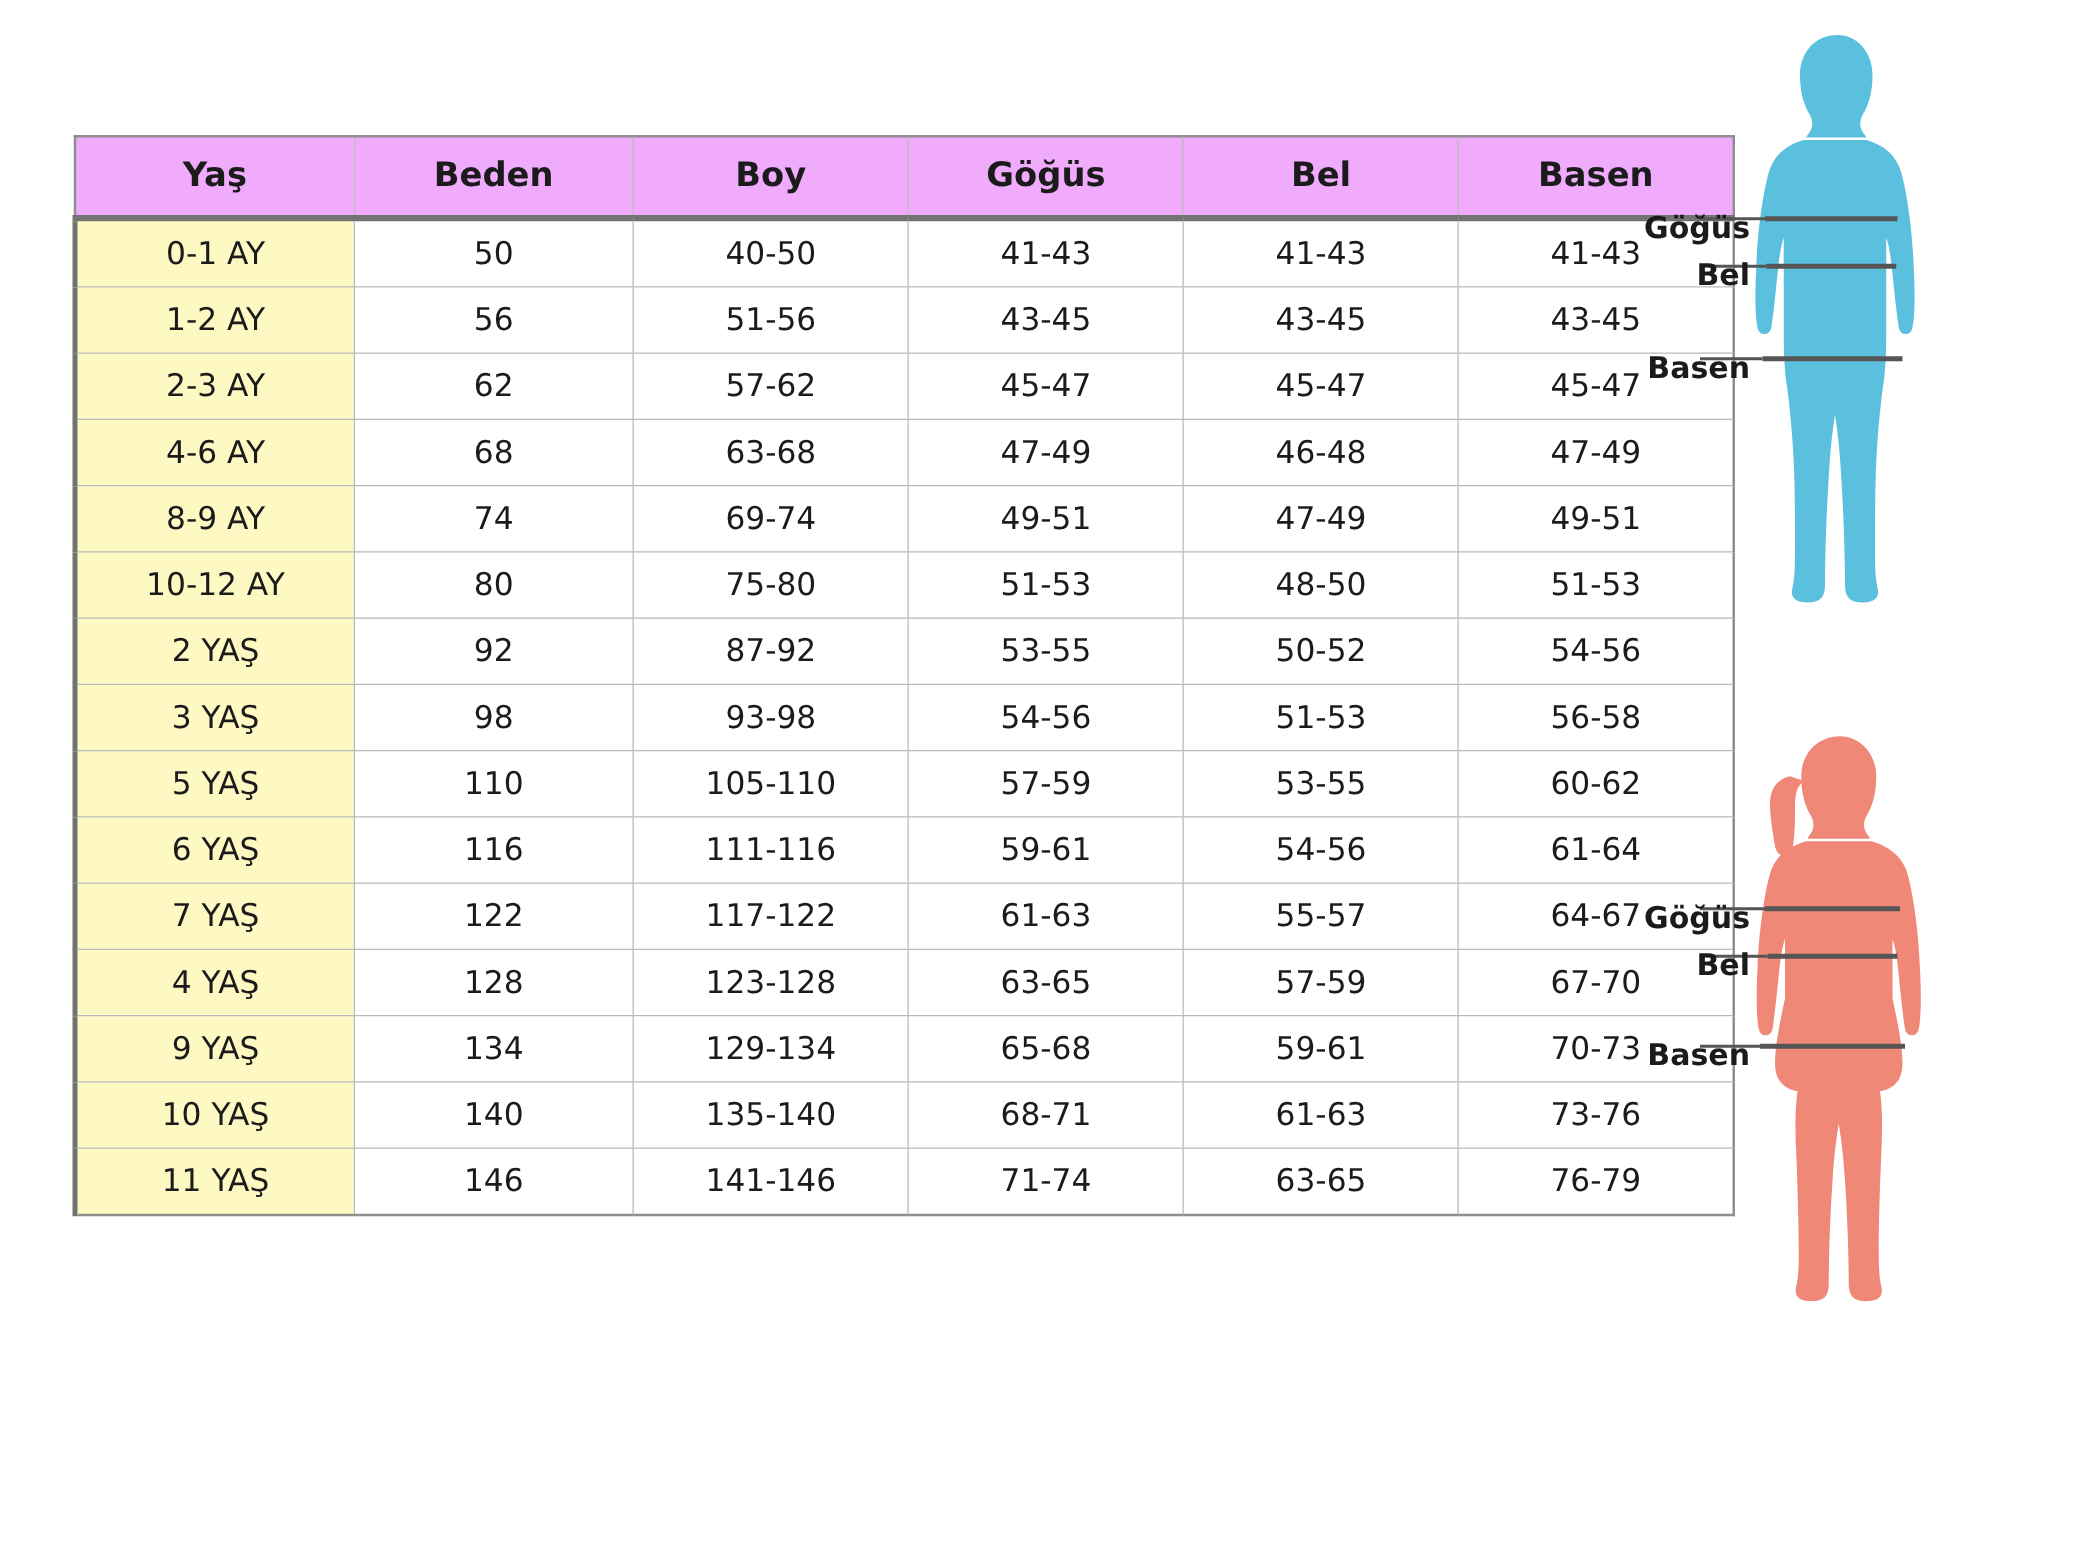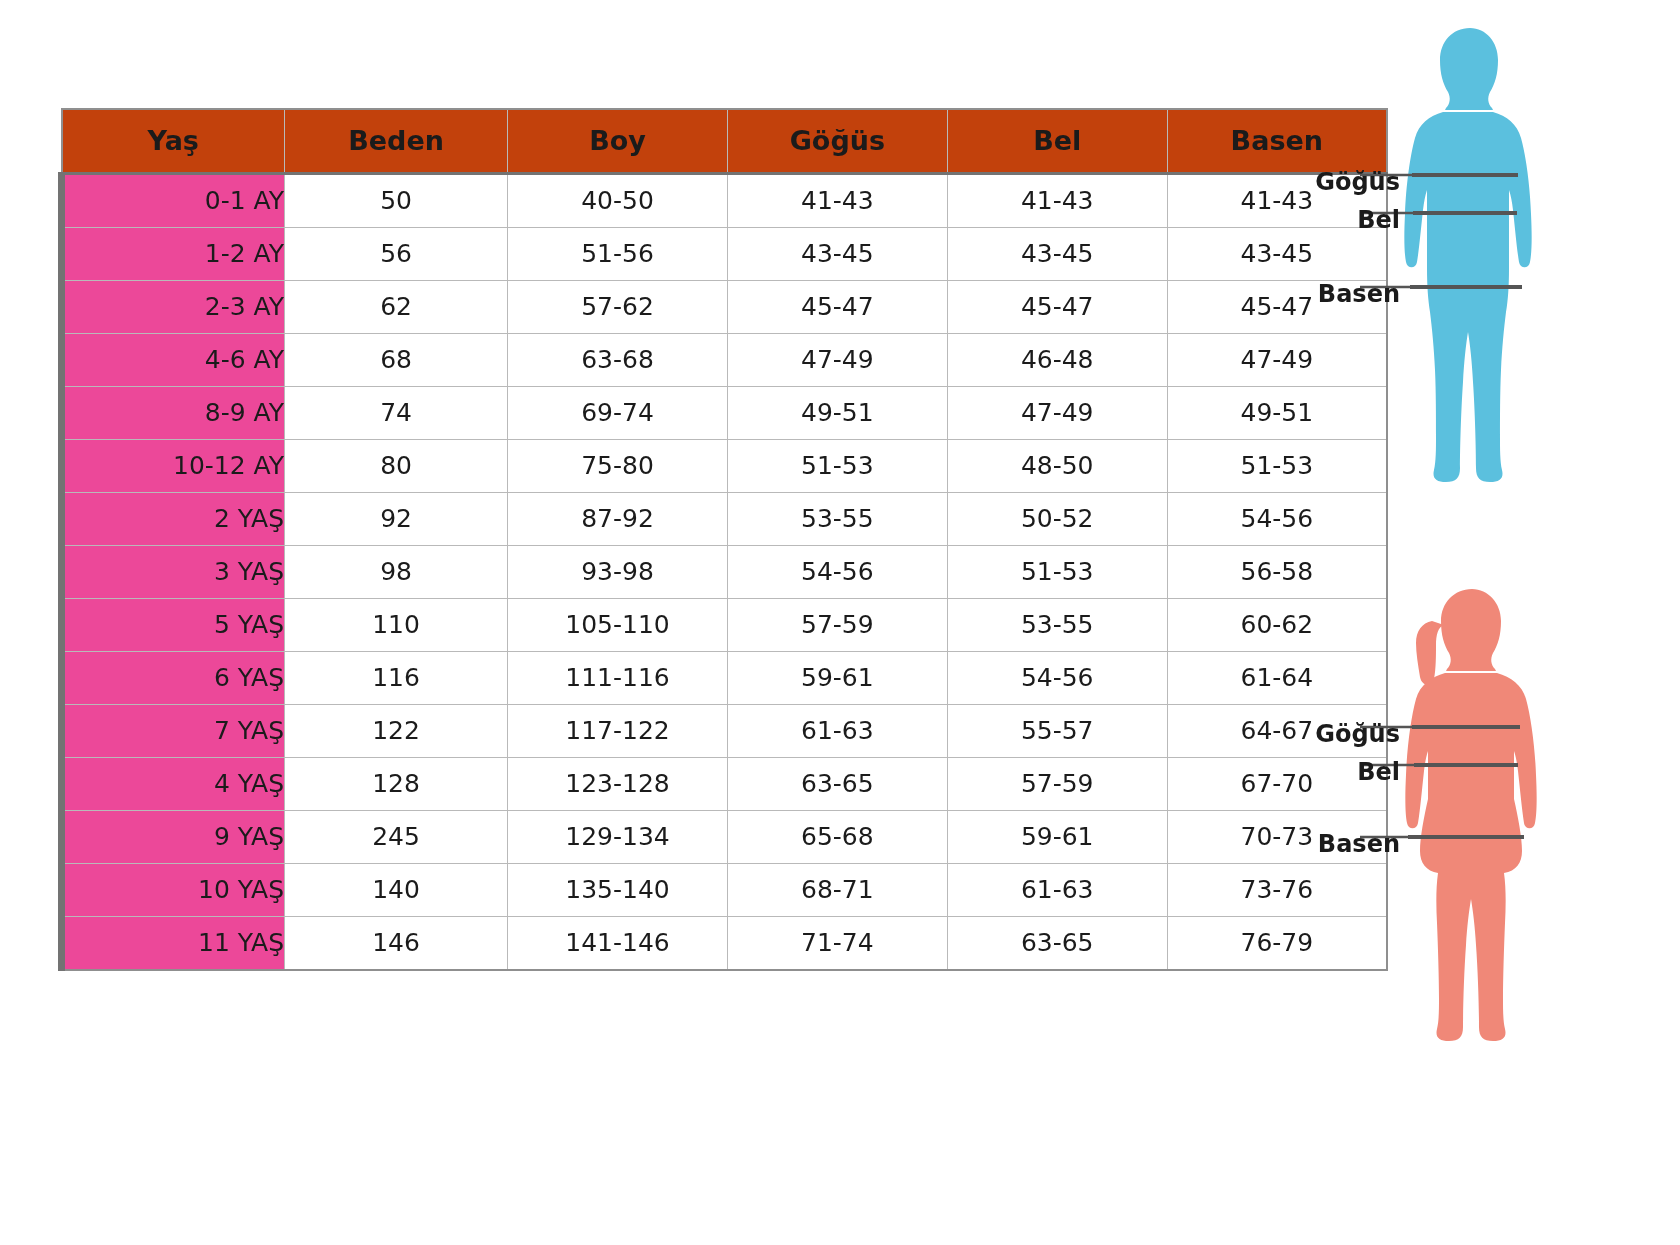--- a/index.html
+++ b/index.html
@@ -40,35 +40,34 @@
     text-align: center;
     font-size: 25px;
     color: #1b1b1b;
     font-weight: 400;
     height: 52px;
     padding: 0;
     line-height: 52px;
     background: #ffffff;
   }
   table.size-table thead th {
-    background: #c2410c;
+    background: #f0abfc;
     font-weight: bold;
     font-size: 27px;
     height: 62px;
     line-height: 62px;
     border-top: 2px solid #8f8f8f;
-    border-bottom: 3px solid #737373;
+    border-bottom: 5px solid #737373;
   }
   table.size-table thead th:first-child { border-left: 2px solid #8f8f8f; }
   table.size-table thead th:last-child { border-right: 2px solid #8f8f8f; }
 
   table.size-table tbody td:first-child {
-    background: #ec4899;
-    border-left: 7px solid #737373;
-    text-align: right;
+    background: #fef9c3;
+    border-left: 4px solid #737373;
   }
   table.size-table tbody td:last-child {
     border-right: 2px solid #8f8f8f;
   }
   table.size-table tbody tr:last-child td {
     border-bottom: 2px solid #8f8f8f;
   }
 
   col.c-age   { width: 208px; }
   col.c-size  { width: 208px; }
@@ -222,21 +221,21 @@
         <tr>
           <td>4 YAŞ</td>
           <td>128</td>
           <td>123-128</td>
           <td>63-65</td>
           <td>57-59</td>
           <td>67-70</td>
         </tr>
         <tr>
           <td>9 YAŞ</td>
-          <td>245</td>
+          <td>134</td>
           <td>129-134</td>
           <td>65-68</td>
           <td>59-61</td>
           <td>70-73</td>
         </tr>
         <tr>
           <td>10 YAŞ</td>
           <td>140</td>
           <td>135-140</td>
           <td>68-71</td>

